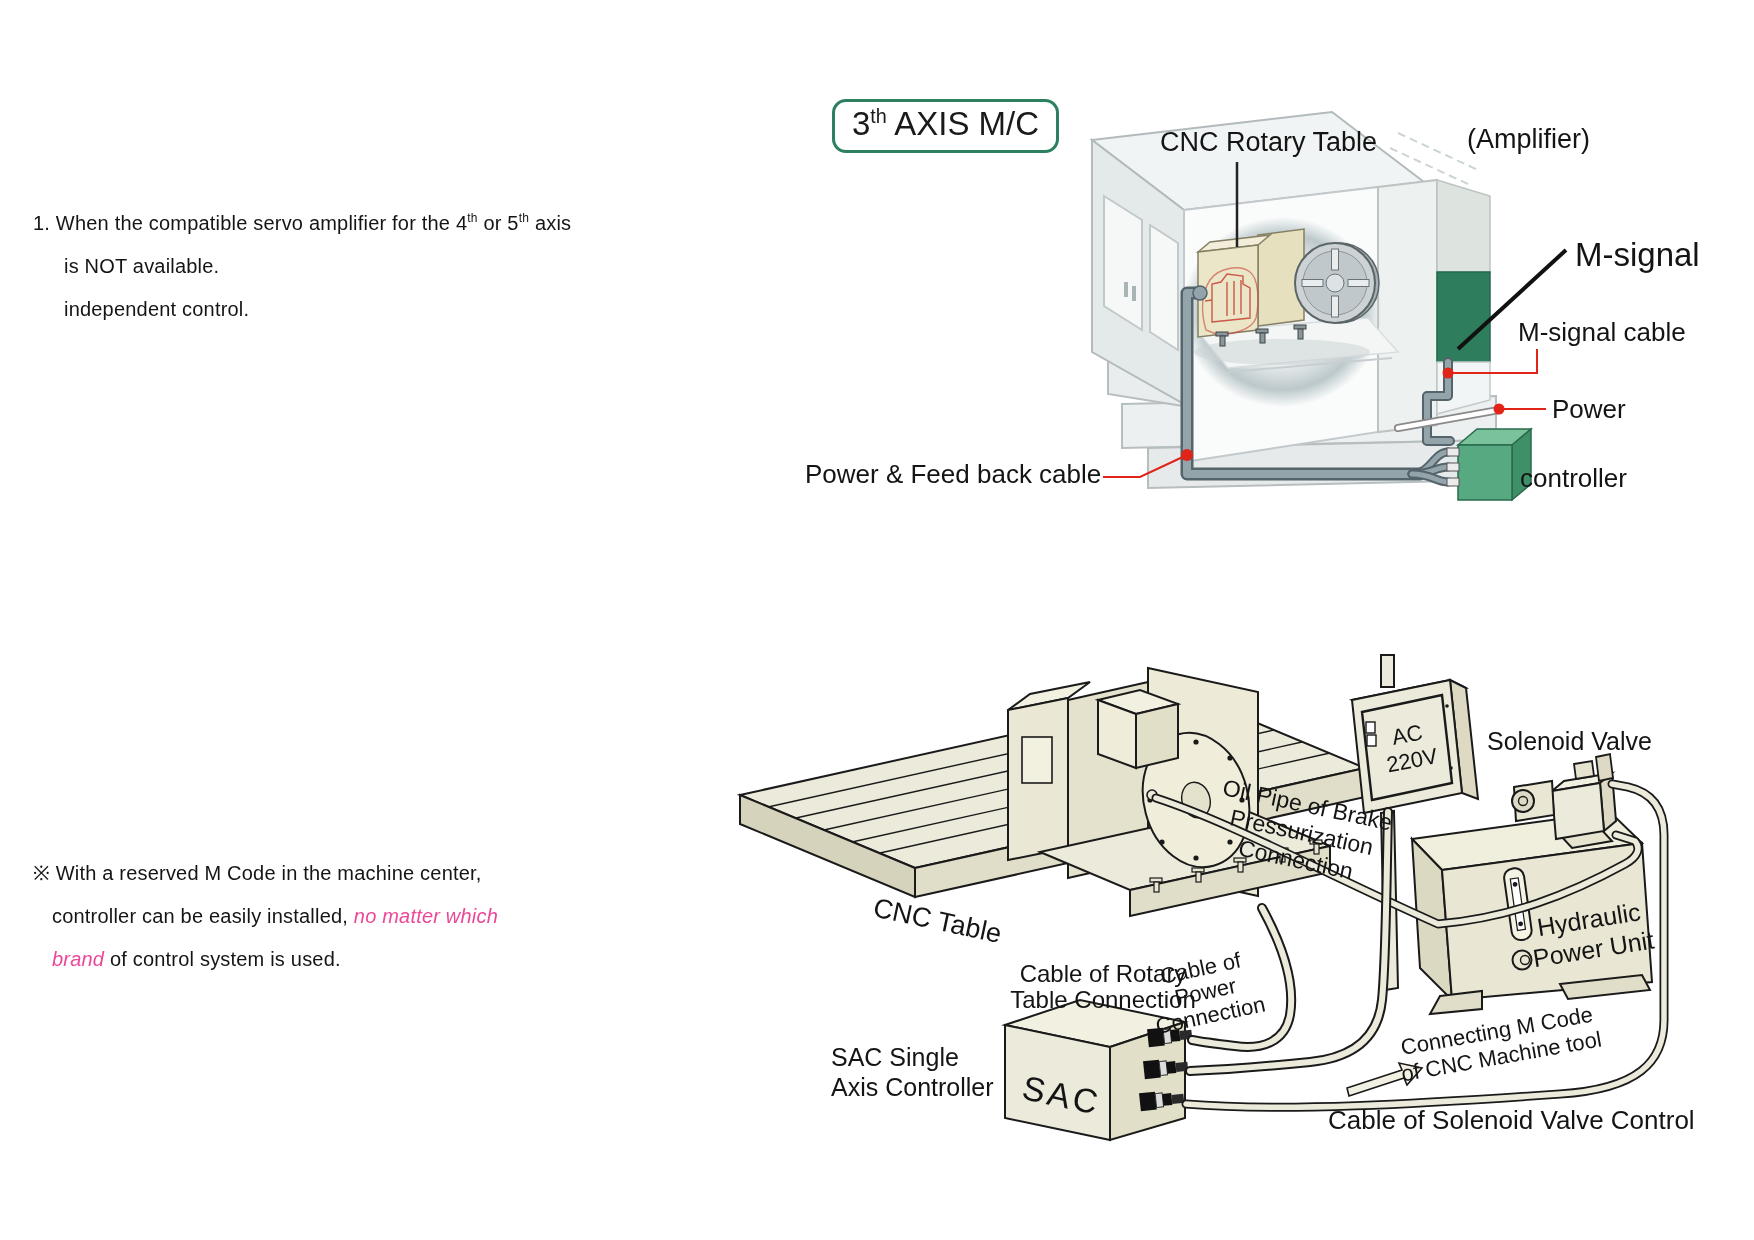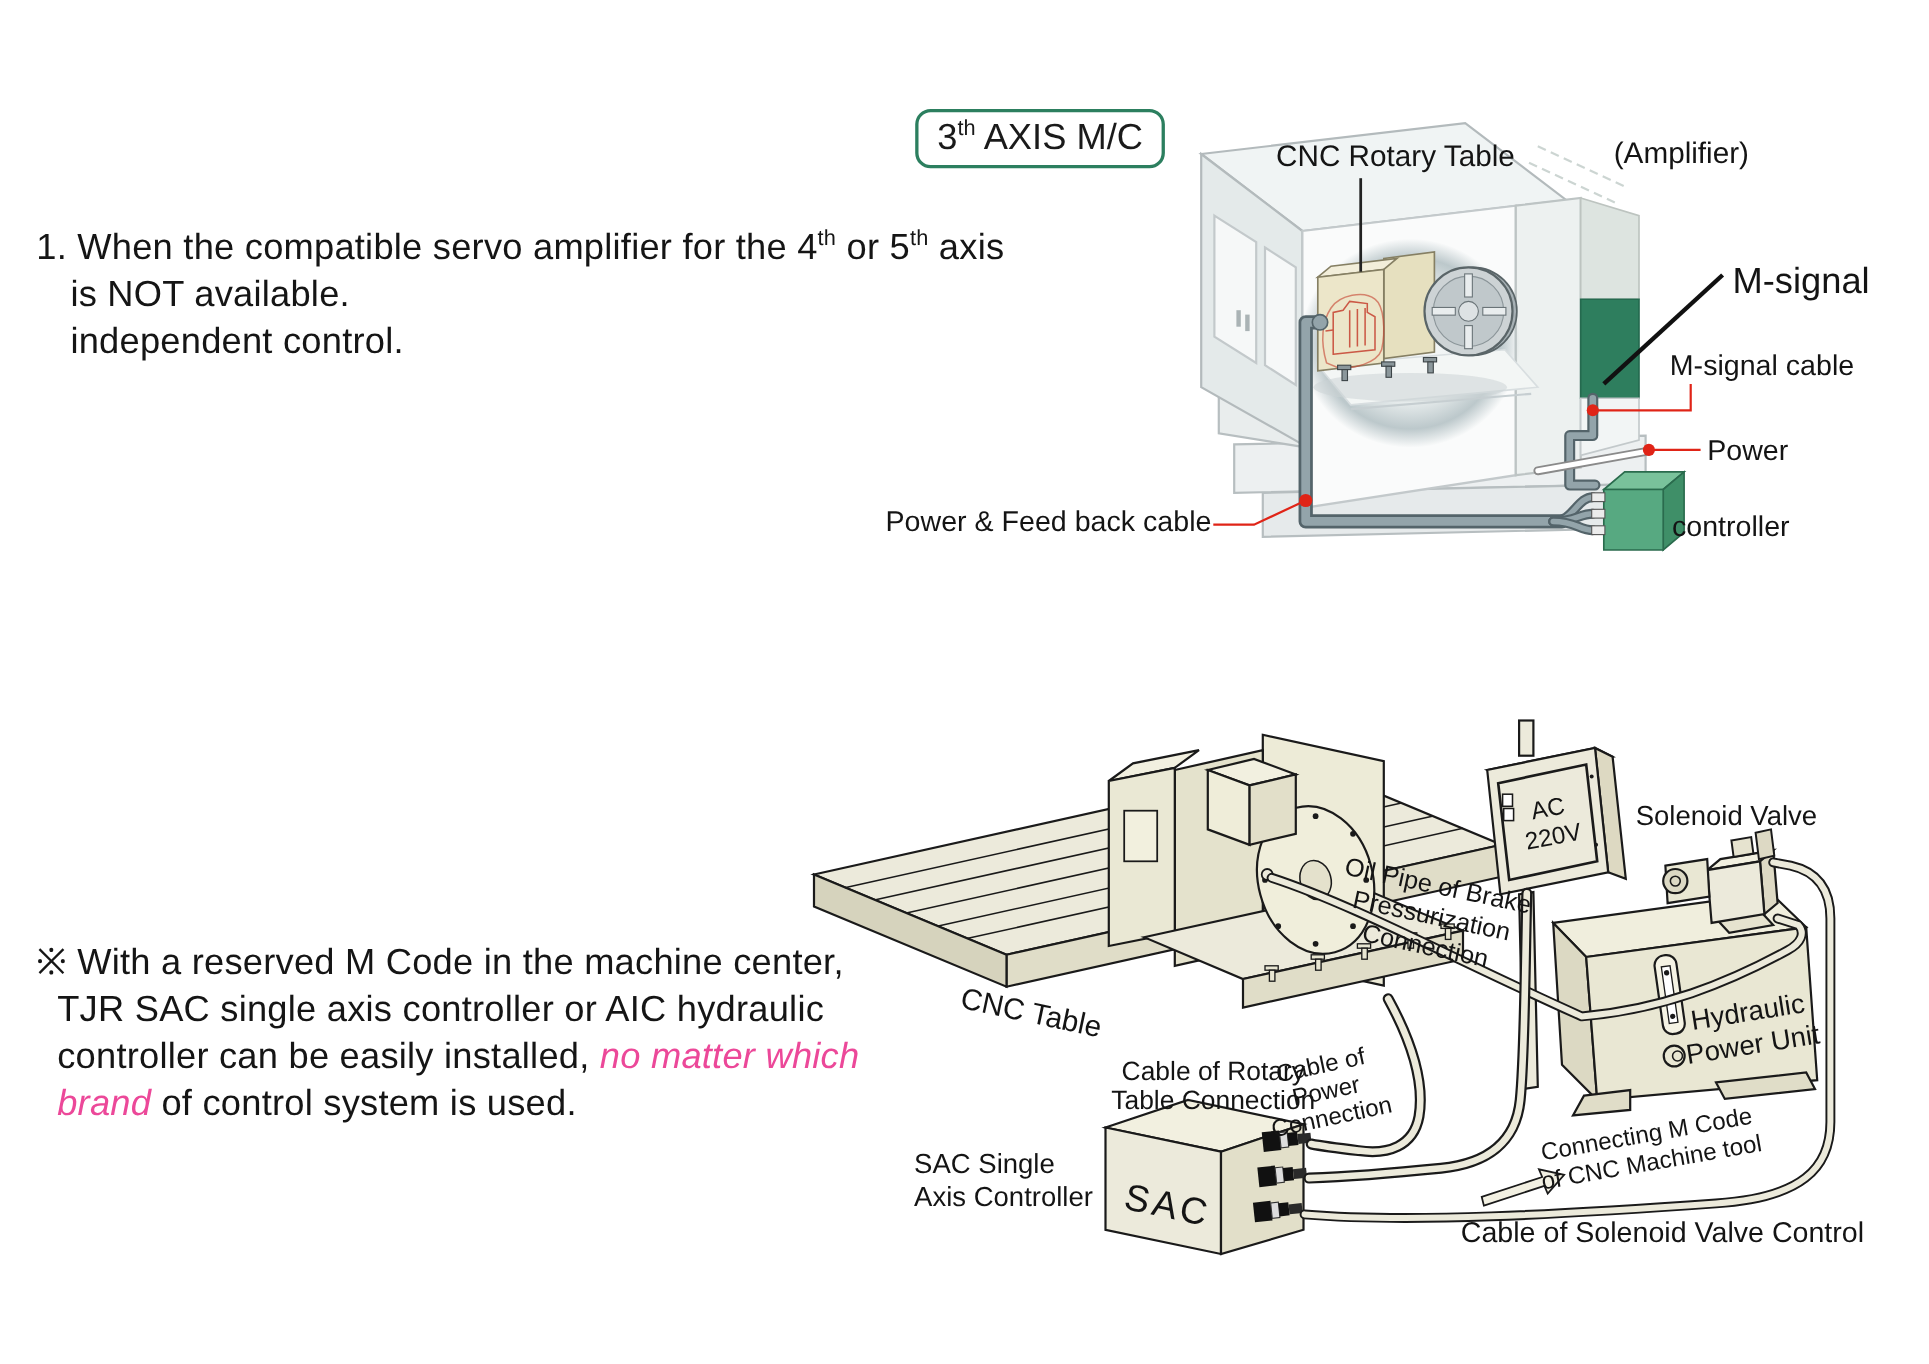--- a/index.html
+++ b/index.html
@@ -1,18 +1,18 @@
 <!DOCTYPE html>
 <html><head>
 <meta charset="utf-8">
 <style>
   html,body{margin:0;padding:0;background:#ffffff;}
   #stage{position:relative;width:1754px;height:1240px;background:#fff;overflow:hidden;
          font-family:"Liberation Sans",sans-serif;color:#111;padding-left:26px;}
-  .txtblock{position:absolute;font-size:33px;line-height:43px;color:#151515;letter-spacing:0.2px;}
+  .txtblock{position:absolute;font-size:20px;line-height:43px;color:#151515;letter-spacing:0.2px;}
   .tline{white-space:nowrap;}
   .indent{padding-left:31px;}
   .indent2{padding-left:19px;}
   sup{font-size:60%;vertical-align:super;line-height:0;}
   .red{color:#ec4899;font-style:italic;}
   #badge{position:absolute;left:832px;top:99px;border:3px solid #2c7f5f;border-radius:14px;
          padding:3px 17px 7px 17px;font-size:33px;color:#1a1a1a;background:#fff;white-space:nowrap;}
   svg{position:absolute;overflow:visible;}
   text{font-family:"Liberation Sans",sans-serif;fill:#141414;}
   .go{fill:none;stroke:#54646a;stroke-linecap:round;stroke-linejoin:round;}
@@ -29,21 +29,20 @@
   <div id="badge"><span>3</span><sup>th</sup><span> AXIS M/C</span></div>
 
   <div class="txtblock" style="left:33px;top:202px;">
     <div class="tline"><span>1. When the compatible servo amplifier for the 4</span><sup>th</sup><span> or 5</span><sup>th</sup><span> axis</span></div>
     <div class="tline indent">is NOT available.</div>
     <div class="tline indent">independent control.</div>
   </div>
 
   <div class="txtblock" style="left:33px;top:852px;">
     <div class="tline">※ With a reserved M Code in the machine center,</div>
-    <div class="tline indent2">TJR SAC single axis controller or AIC hydraulic</div>
     <div class="tline indent2"><span>controller can be easily installed, </span><span class="red">no matter which</span></div>
     <div class="tline indent2"><span class="red">brand</span><span> of control system is used.</span></div>
   </div>
 
   <svg style="left:700px;top:85px;" width="1054" height="445" viewBox="700 85 1054 445">
     <defs>
       <radialGradient id="cavityG" cx="50%" cy="50%" r="50%">
         <stop offset="0%" stop-color="#f6f8f8"></stop>
         <stop offset="52%" stop-color="#eef2f2"></stop>
         <stop offset="82%" stop-color="#bcc8cb"></stop>

